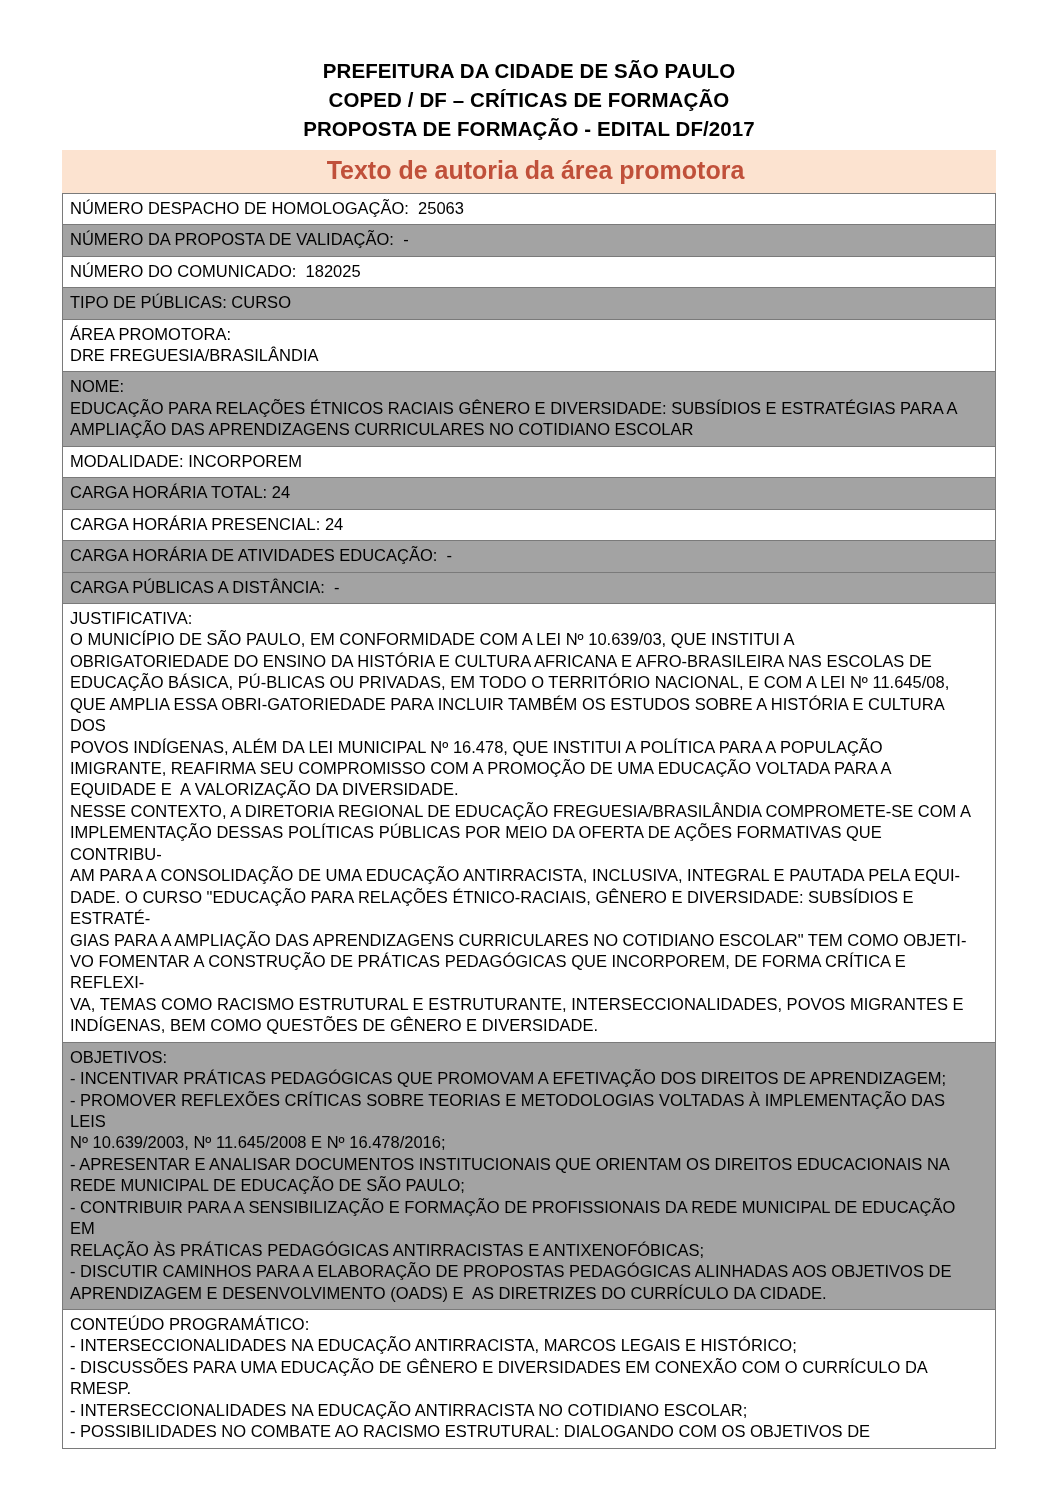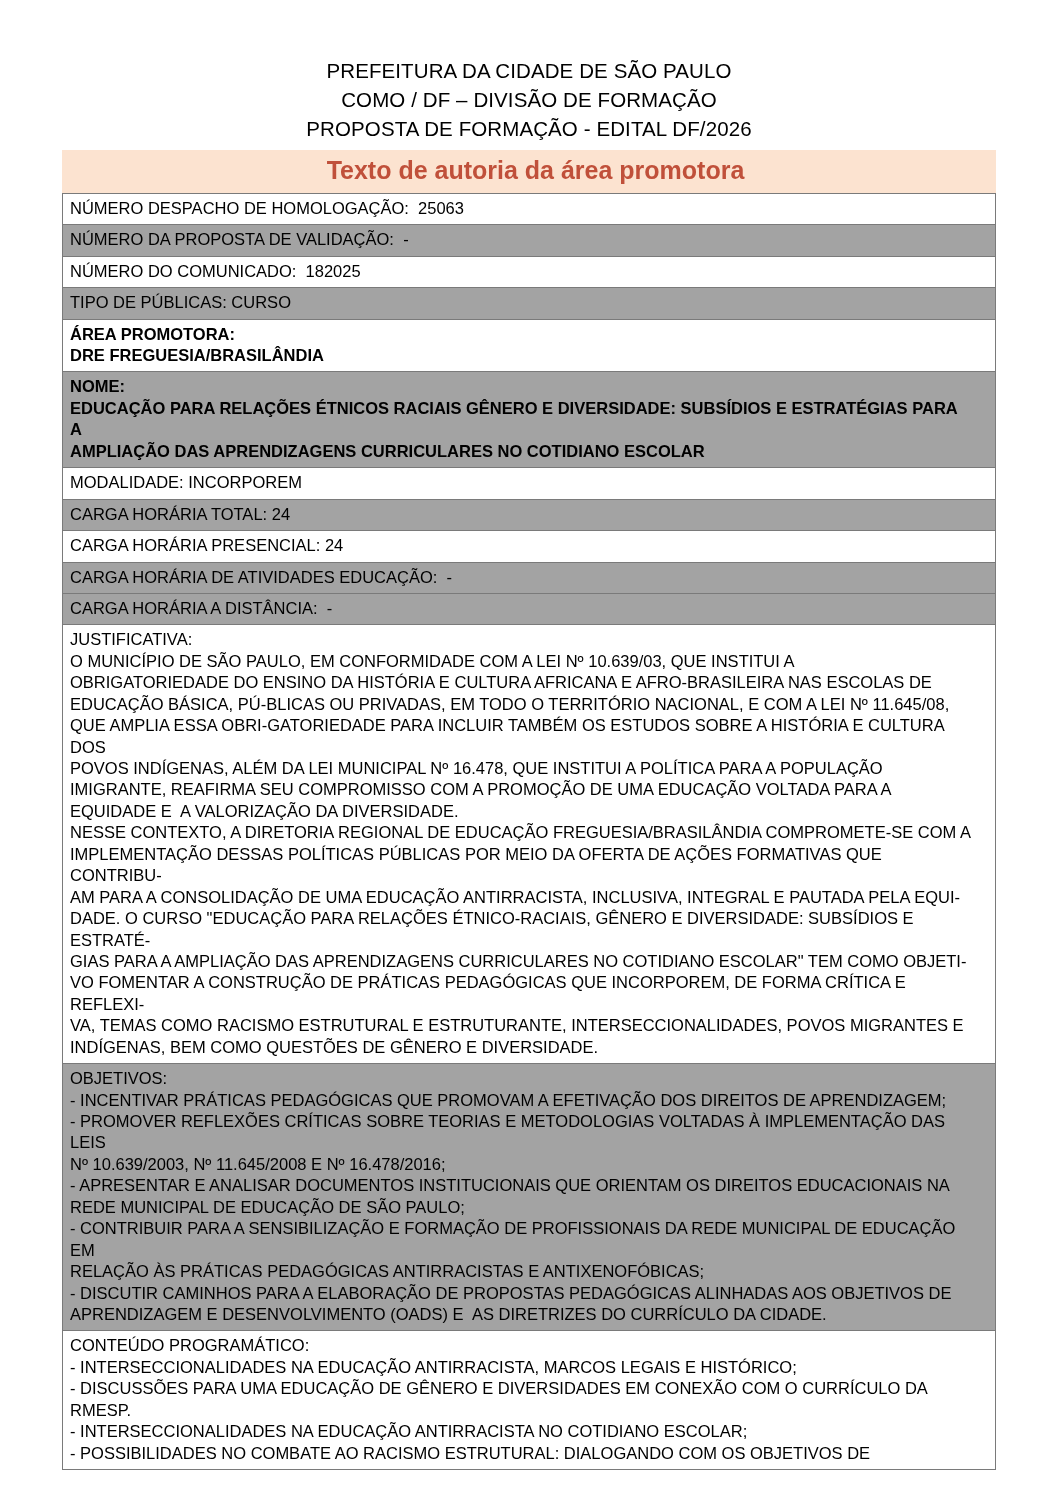--- a/index.html
+++ b/index.html
@@ -15,21 +15,21 @@
     color: #000000;
   }
   .page {
     width: 1058px;
     min-height: 1497px;
     padding: 56px 62px 0 62px;
     background: #ffffff;
   }
   .header {
     text-align: center;
-    font-weight: normal;
+    font-weight: bold;
     font-size: 20.5px;
     line-height: 1.42;
     letter-spacing: 0.1px;
   }
   .header div { white-space: nowrap; }
   .banner {
     margin-top: 7px;
     background: #fce3d0;
     text-align: center;
     color: #c0503a;
@@ -45,33 +45,33 @@
   }
   table.doc td {
     border: 1px solid #7a7a7a;
     padding: 4px 24px 5px 7px;
     font-size: 16.5px;
     line-height: 1.30;
     vertical-align: top;
   }
   td.shade { background: #a3a3a3; }
   td.plain { background: #ffffff; }
-  .bold { font-weight: bold; }
+  .bold { font-weight: normal; }
   .cell-line { display: block; white-space: pre-wrap; }
   .big-block { line-height: 1.345; font-size: 16.5px; }
 </style>
 </head>
 <body>
 
 <div class="page">
 
   <div class="header">
     <div>PREFEITURA DA CIDADE DE SÃO PAULO</div>
-    <div>COMO / DF – DIVISÃO DE FORMAÇÃO</div>
-    <div>PROPOSTA DE FORMAÇÃO - EDITAL DF/2026</div>
+    <div>COPED / DF – CRÍTICAS DE FORMAÇÃO</div>
+    <div>PROPOSTA DE FORMAÇÃO - EDITAL DF/2017</div>
   </div>
 
   <div class="banner">Texto de autoria da área promotora</div>
 
   <table class="doc">
     <tbody>
         <tr>
           <td class="plain big-block">
             <span class="cell-line">NÚMERO DESPACHO DE HOMOLOGAÇÃO:  25063</span>
           </td>
@@ -119,21 +119,21 @@
             <span class="cell-line">CARGA HORÁRIA PRESENCIAL: 24</span>
           </td>
         </tr>
         <tr>
           <td class="shade big-block">
             <span class="cell-line">CARGA HORÁRIA DE ATIVIDADES EDUCAÇÃO:  -</span>
           </td>
         </tr>
         <tr>
           <td class="shade big-block">
-            <span class="cell-line">CARGA HORÁRIA A DISTÂNCIA:  -</span>
+            <span class="cell-line">CARGA PÚBLICAS A DISTÂNCIA:  -</span>
           </td>
         </tr>
         <tr>
           <td class="plain big-block">
             <span class="cell-line">JUSTIFICATIVA:
 O MUNICÍPIO DE SÃO PAULO, EM CONFORMIDADE COM A LEI Nº 10.639/03, QUE INSTITUI A
 OBRIGATORIEDADE DO ENSINO DA HISTÓRIA E CULTURA AFRICANA E AFRO-BRASILEIRA NAS ESCOLAS DE
 EDUCAÇÃO BÁSICA, PÚ-BLICAS OU PRIVADAS, EM TODO O TERRITÓRIO NACIONAL, E COM A LEI Nº 11.645/08,
 QUE AMPLIA ESSA OBRI-GATORIEDADE PARA INCLUIR TAMBÉM OS ESTUDOS SOBRE A HISTÓRIA E CULTURA DOS
 POVOS INDÍGENAS, ALÉM DA LEI MUNICIPAL Nº 16.478, QUE INSTITUI A POLÍTICA PARA A POPULAÇÃO

